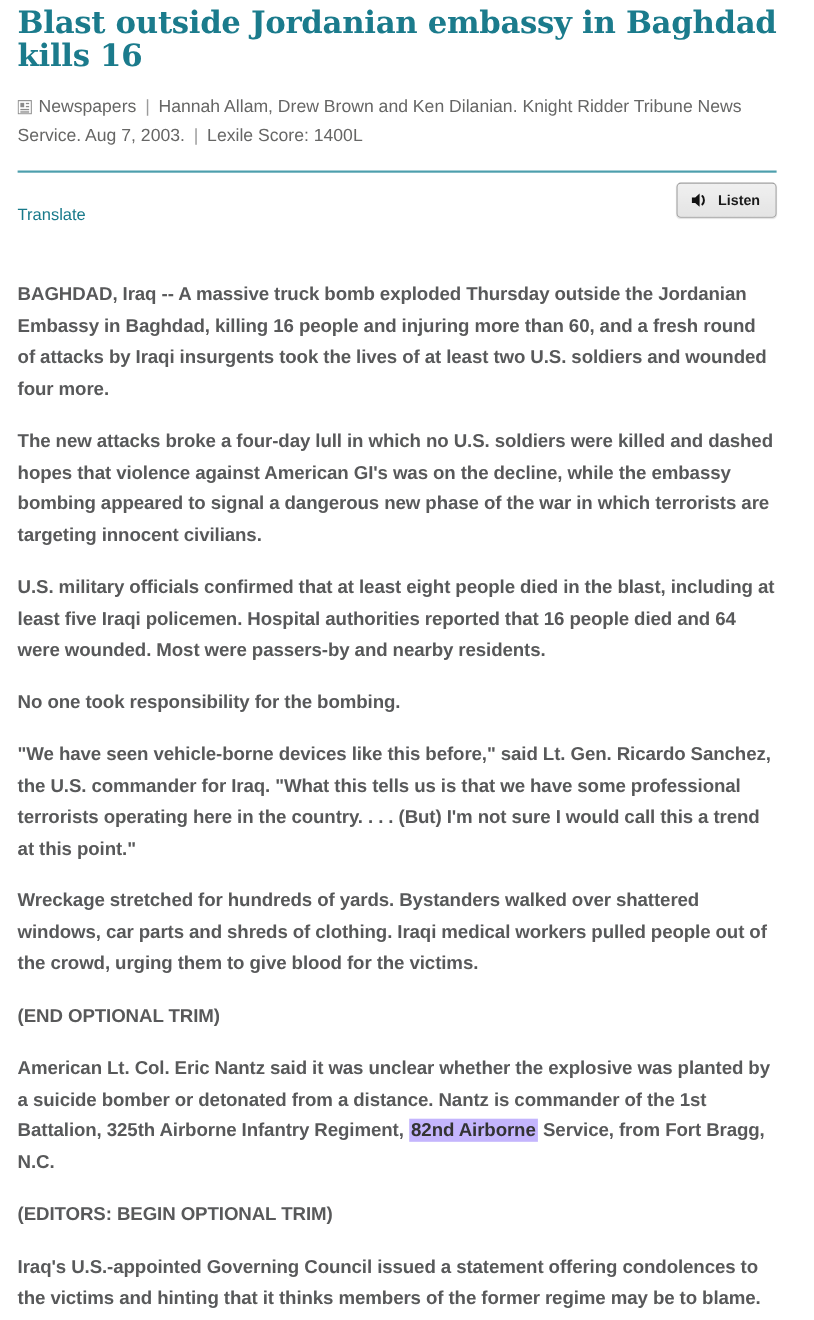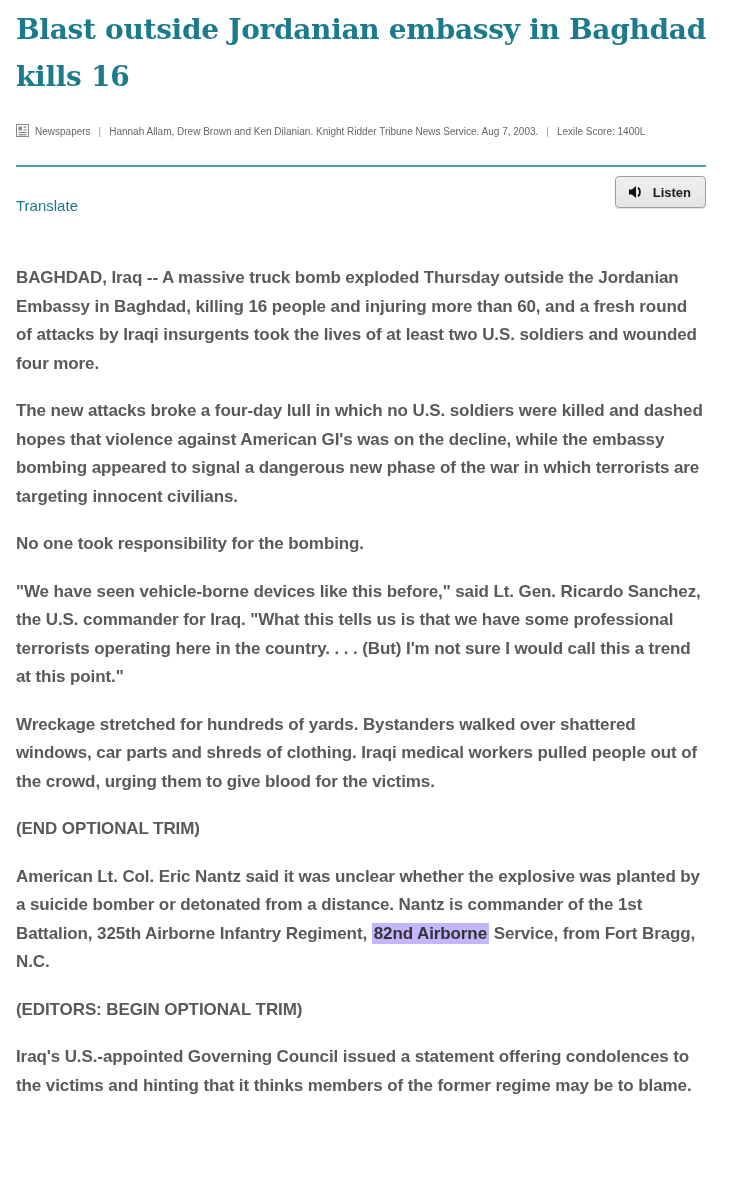--- a/index.html
+++ b/index.html
@@ -10,28 +10,28 @@
     font-family: "Liberation Sans", sans-serif;
     overflow: hidden;
   }
   .page {
     padding: 0 34px 30px 16px;
   }
   .doc-title {
     font-family: "DejaVu Serif", serif;
     font-weight: 700;
     font-size: 28px;
-    line-height: 47px;
+    line-height: 30px;
     color: #1b7b8c;
     margin: 6px 0 0 0;
     letter-spacing: -0.3px;
   }
   .meta-line {
     margin-top: 20px;
-    font-size: 10px;
+    font-size: 16px;
     line-height: 24px;
     color: #666665;
   }
   .meta-line .sep {
     color: #9b9b9b;
     margin: 0 8px;
   }
   .np-icon {
     display: inline-block;
     vertical-align: -2px;
@@ -51,21 +51,21 @@
   }
   .translate-link {
     color: #17798a;
     font-size: 15px;
     text-decoration: none;
     cursor: pointer;
     margin-top: 28px;
   }
   .listen-btn {
     display: inline-flex;
-    align-items: flex-end;
+    align-items: center;
     gap: 8px;
     background: linear-gradient(#f0f0f0, #e4e4e4);
     border: 1px solid #9e9e9e;
     border-radius: 4px;
     box-shadow: 0 1px 1px rgba(0,0,0,0.12);
     padding: 7px 14px 7px 12px;
     font-family: "Liberation Sans", sans-serif;
     font-size: 13px;
     font-weight: 700;
     color: #1a1a1a;
@@ -117,20 +117,21 @@
             <path d="M10.5 4.2 C12.4 5.8 12.4 10.2 10.5 11.8" fill="none" stroke="#111111" stroke-width="1.8" stroke-linecap="round"></path>
           </svg>
         </span>
       <span>Listen</span>
     </button>
   </div>
 
   <div class="article-body">
       <p><span>BAGHDAD, Iraq -- A massive truck bomb exploded Thursday outside the Jordanian Embassy in Baghdad, killing 16 people and injuring more than 60, and a fresh round of attacks by Iraqi insurgents took the lives of at least two U.S. soldiers and wounded four more.</span></p>
       <p><span>The new attacks broke a four-day lull in which no U.S. soldiers were killed and dashed hopes that violence against American GI's was on the decline, while the embassy bombing appeared to signal a dangerous new phase of the war in which terrorists are targeting innocent civilians.</span></p>
+      <p><span>U.S. military officials confirmed that at least eight people died in the blast, including at least five Iraqi policemen. Hospital authorities reported that 16 people died and 64 were wounded. Most were passers-by and nearby residents.</span></p>
       <p><span>No one took responsibility for the bombing.</span></p>
       <p><span>"We have seen vehicle-borne devices like this before," said Lt. Gen. Ricardo Sanchez, the U.S. commander for Iraq. "What this tells us is that we have some professional terrorists operating here in the country. . . . (But) I'm not sure I would call this a trend at this point."</span></p>
       <p><span>Wreckage stretched for hundreds of yards. Bystanders walked over shattered windows, car parts and shreds of clothing. Iraqi medical workers pulled people out of the crowd, urging them to give blood for the victims.</span></p>
       <p><span>(END OPTIONAL TRIM)</span></p>
       <p><span>American Lt. Col. Eric Nantz said it was unclear whether the explosive was planted by a suicide bomber or detonated from a distance. Nantz is commander of the 1st Battalion, 325th Airborne Infantry Regiment, </span><span class="highlight">82nd Airborne</span><span> Service, from Fort Bragg, N.C.</span></p>
       <p><span>(EDITORS: BEGIN OPTIONAL TRIM)</span></p>
       <p><span>Iraq's U.S.-appointed Governing Council issued a statement offering condolences to the victims and hinting that it thinks members of the former regime may be to blame.</span></p>
     </div>
 
 </div>

